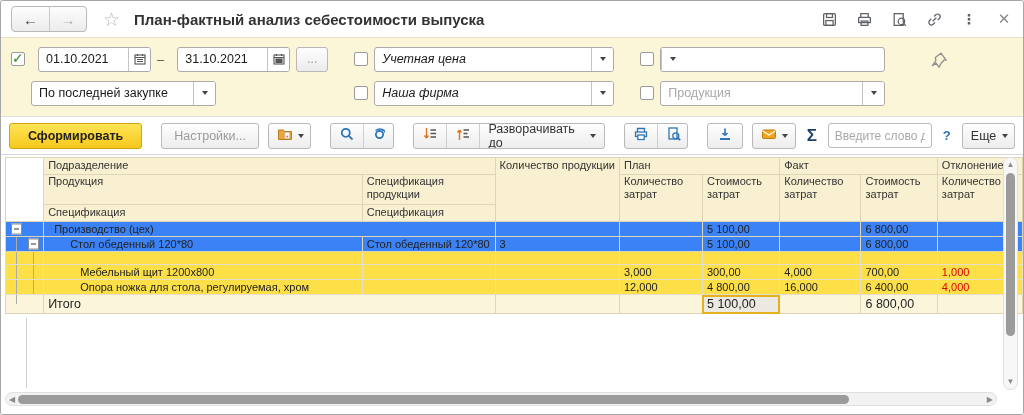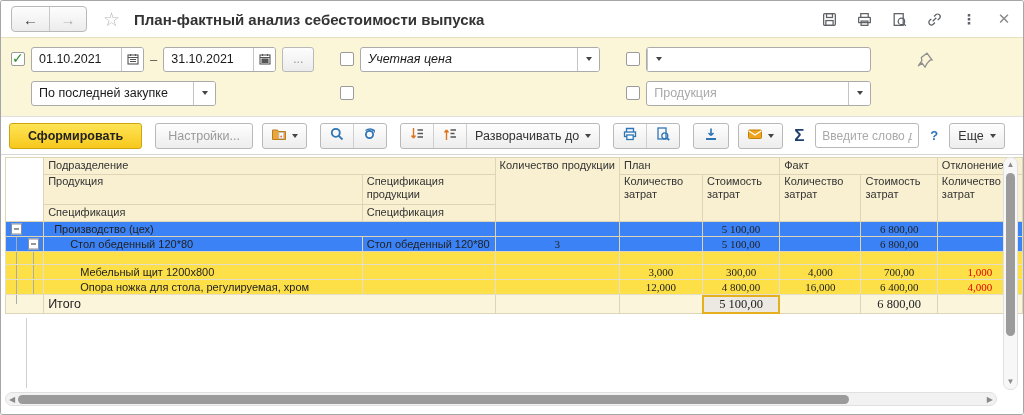--- a/index.html
+++ b/index.html
@@ -25,21 +25,21 @@
             padding:8px 10px 10px 10px; flex:0 0 76px; display:flex; gap:26px; }
   .fcol{ display:flex; flex-direction:column; gap:8px; }
   .frow{ display:flex; align-items:center; gap:6px; height:26px; }
   .cb{ width:14px; height:14px; border:1px solid #9b9b9b; border-radius:2px; background:#fff; position:relative; cursor:pointer; flex:0 0 auto; }
   .cb.checked::after{ content:"✓"; position:absolute; left:0px; top:-3px; font-size:14px; font-weight:bold; color:#2e8f2e; }
   .field{ display:flex; align-items:center; background:#fff; border:1px solid #ababab; border-radius:3px; height:25px; overflow:hidden; }
   .field .val{ padding:0 7px; font-size:12.5px; color:#1a1a1a; flex:1; white-space:nowrap; overflow:hidden; }
   .field .val.ghost{ color:#a9a9a9; }
   .field .side{ width:22px; align-self:stretch; border-left:1px solid #c4c4c4; display:flex; align-items:center; justify-content:center; cursor:pointer; background:#fff; }
   .caret{ width:0; height:0; border-left:3.5px solid transparent; border-right:3.5px solid transparent; border-top:4.5px solid #444; }
-  .datefield{ width:113px; }
+  .datefield{ width:113px;margin-left:7px; }
   .wfield{ width:240px;font-style:italic; }
   .rfield{ width:225px; }
   .dash{ color:#555; font-size:13px; }
   .dots-btn{ width:32px; height:25px; border:1px solid #b9b9b9; border-radius:3px; background:linear-gradient(#fdfdfd,#ececec); color:#9a9a9a; font-size:12px; display:flex; align-items:center; justify-content:center; cursor:pointer; }
   .pin{ margin:4px 2px 0 18px; cursor:pointer; }
   .pin svg{ stroke:#8f8f8f; fill:none; stroke-width:1.3; }
   .cal svg{ stroke:#555; fill:none; stroke-width:1.1; }
 
   
   .toolbar{ flex:0 0 38px; display:flex; align-items:center; padding:0 8px; gap:9px; background:#fff; border-bottom:1px solid #d6d6d6; }
@@ -48,32 +48,32 @@
   .btn-primary{ background:linear-gradient(#ffe456,#f7c81c); border-color:#cfa50f; font-weight:bold; color:#222; padding:0 18px; }
   .btn-ghostlabel{ color:#9a9a9a; }
   .btngroup{ display:flex; border:1px solid #b9b9b9; border-radius:3px; overflow:hidden; background:linear-gradient(#fefefe,#ededed); height:26px; }
   .btngroup .gbtn{ display:flex; align-items:center; justify-content:center; padding:0 8px; cursor:pointer; font-size:12.5px; color:#333; }
   .btngroup .gbtn + .gbtn{ border-left:1px solid #cfcfcf; }
   .icon16{ width:16px; height:16px; }
   .sigma{ font-size:17px; font-weight:bold; color:#1d3f6e; padding:0 2px; cursor:pointer; }
   .searchbox{ width:104px; height:25px; border:1px solid #b9b9b9; border-radius:3px; font-size:12px; padding:0 6px; color:#333; font-family:inherit; }
   .searchbox::placeholder{ color:#a9a9a9; }
   .help{ color:#2e75b6; font-weight:bold; font-size:13px; cursor:pointer; padding:0 2px; }
-  .gap-lg{ margin-left:4px; }
+  .gap-lg{ margin-left:10px; }
 
   
   .report{ flex:1; position:relative; background:#fff; overflow:hidden; }
   table.rep{ border-collapse:collapse; table-layout:fixed; position:absolute; left:4px; top:2px; font-size:11px; color:#222; }
   table.rep td{ border:1px solid #ddd5b6; padding:0 4px; white-space:nowrap; overflow:hidden; vertical-align:top; }
   .hdr td{ background:#f8f0d0; color:#333; vertical-align:top; line-height:13px; padding-top:2px; }
   td.treecol{ background:#fff; border-color:#d4d4c4; padding:0; position:relative; }
   tr.grp td{ background:#3b82f6; }
   tr.whiterow td{ background:#fde047; border-color:#e4decb; }
   tr.tot td{ background:#fbf5dc; font-size:12.5px; line-height:18px; }
-  td.num{ text-align:center;font-family:Liberation Serif, serif; }
+  td.num{ text-align:left; }
   td.red{ color:#e00000; }
   .r1 td{ height:17px; line-height:15px; }
   .r2 td{ height:30px; }
   .r3 td{ height:17px; line-height:15px; }
   tr.d td{ height:15px; line-height:14px; }
   tr.empty td{ height:13px; }
   tr.tot td{ height:19px; }
   .ind1{ padding-left:10px !important; }
   .ind2{ padding-left:26px !important; }
   .vl{ position:absolute; top:0; bottom:0; width:0; border-left:1px solid #ababab; }
@@ -196,20 +196,26 @@
         <div class="cb"></div>
         <div class="field wfield">
           <div class="val">Учетная цена</div>
           <div class="side">
               <span class="caret"></span>
             </div>
         </div>
       </div>
       <div class="frow">
         <div class="cb"></div>
+        <div class="field wfield">
+          <div class="val">Наша фирма</div>
+          <div class="side">
+              <span class="caret"></span>
+            </div>
+        </div>
       </div>
     </div>
 
     <div class="fcol">
       <div class="frow">
         <div class="cb"></div>
         <div class="field rfield">
           <div class="side">
               <span class="caret"></span>
             </div>

